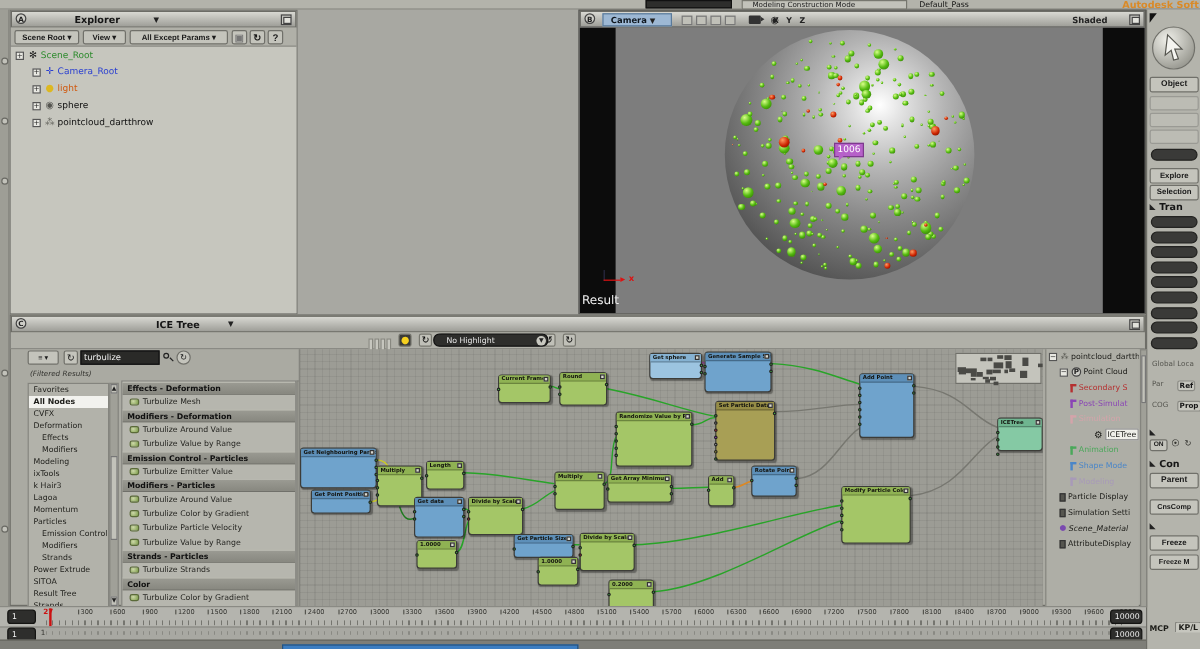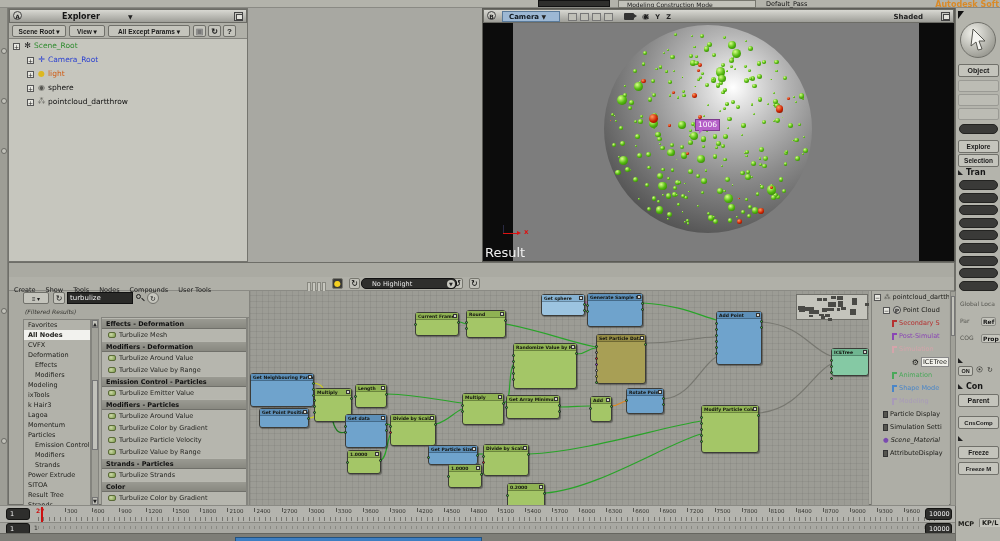--- a/index.html
+++ b/index.html
@@ -56,21 +56,21 @@
     background:radial-gradient(circle at 62% 30%, #ffffff 0%, #e2e2e2 10%, #b4b4b4 28%, #8a8a8a 48%, #5c5c5c 74%, #3c3c3c 92%, #323232 100%); }
   #particle-layer { position:absolute; left:121px; top:2px; width:208px; height:208px; border-radius:50%; overflow:hidden; }
   .pt { position:absolute; border-radius:50%; }
   #point-label { position:absolute; left:212px; top:96px; background:#b661c9; border:1px solid #7d3a8d; color:#fff; font-size:7.5px; padding:0 2px; line-height:10px; }
   #point-label:after { content:""; position:absolute; left:3px; bottom:-4px; border-top:4px solid #b661c9; border-right:4px solid transparent; }
   #axis { position:absolute; left:12px; top:200px; width:40px; height:20px; }
   #axis .xline { position:absolute; left:8px; top:10px; width:14px; height:1px; background:#dd1111; }
   #axis .xhead { position:absolute; left:22px; top:8px; border-left:4px solid #dd1111; border-top:2px solid transparent; border-bottom:2px solid transparent; }
   #axis .xlab { position:absolute; left:29px; top:5px; color:#dd1111; font-size:7px; font-weight:bold; }
   #axis .yline { position:absolute; left:8px; top:2px; width:1px; height:9px; background:#2a2a44; }
-  #result-label { position:absolute; left:2px; top:222px; color:#f0f0f0; font-size:13px; }
+  #result-label { position:absolute; left:2px; top:222px; color:#f0f0f0; font-size:10px; }
 
   
   #mcp { left:955px; top:8px; width:45px; height:533px; background:#b4b4ac; border-left:1px solid #6e6e68; }
   #mcp-cursor { position:absolute; left:2px; top:3px; width:0; height:0; border-top:8px solid #111; border-right:6px solid transparent; }
   #mcp-bigbtn { position:absolute; left:4px; top:14px; width:36px; height:36px; border-radius:50%; background:radial-gradient(circle at 35% 30%, #f0f0ea, #a2a29a 70%, #82827c); border:1px solid #70706a; }
   .mcp-btn { position:absolute; left:2px; width:41px; font-size:7px; font-weight:bold; line-height:12px; height:13px; }
   .mcp-flat { position:absolute; left:2px; width:41px; height:12px; background:#bcbcb4; border:1px solid #9a9a94; border-radius:2px; }
   .mcp-pill { position:absolute; left:3px; width:39px; height:10px; background:#38383­6; background:#3a3a38; border-radius:5px; border:1px solid #232321; }
   .mcp-head { position:absolute; left:2px; font-size:8px; font-weight:bold; color:#16161­6; color:#161616; }
   .mcp-mini { position:absolute; font-size:6px; color:#55554f; }
@@ -544,22 +544,27 @@
     <div class="tri-mark" style="top:376px"></div>
     <div class="mcp-head" style="left:10px;top:374px">Con</div>
     <button class="btn mcp-btn" style="top:386px">Parent</button>
     <button class="btn mcp-btn" style="top:408px;font-size:6px">CnsComp</button>
     <div class="tri-mark" style="top:428px"></div>
     <button class="btn mcp-btn" style="top:438px;font-size:6.5px">Freeze</button>
     <button class="btn mcp-btn" style="top:454px;font-size:6px">Freeze M</button>
   </div>
 
   <div id="icetree" class="abs">
+    <div id="ice-header" class="phead">
+      <span class="circle-ic" style="position:absolute;left:3px;top:1px">C</span>
+      <span id="ice-title">ICE Tree</span>
+      <span class="dd-arrow" style="position:absolute;left:180px;top:3px">▼</span>
+      <span class="maxbox"></span>
+    </div>
     <div id="ice-menurow">
-      <span id="ice-menus"><span class="ice-menu">Create</span><span class="ice-menu">Show</span><span class="ice-menu">Tools</span><span class="ice-menu">Nodes</span><span class="ice-menu">Compounds</span><span class="ice-menu">User Tools</span></span>
       <span id="ice-iconbar">
         <span class="vbar"></span><span class="vbar"></span><span class="vbar"></span><span class="vbar"></span>
         <span class="ice-ic ice-chip dark">●</span>
         <span class="ice-ic ice-chip">↻</span>
         <span class="ice-ic ice-chip" style="font-size:6px;font-weight:bold">G</span>
         <span class="ice-ic" style="color:#4a86b8">●</span>
         <span class="ice-ic blue-arrow">⇦</span>
         <span class="ice-ic blue-arrow">⇨</span>
         <span class="ice-ic" style="font-weight:bold;font-size:8px">?</span>
         <span class="ice-ic ice-chip">↺</span>

